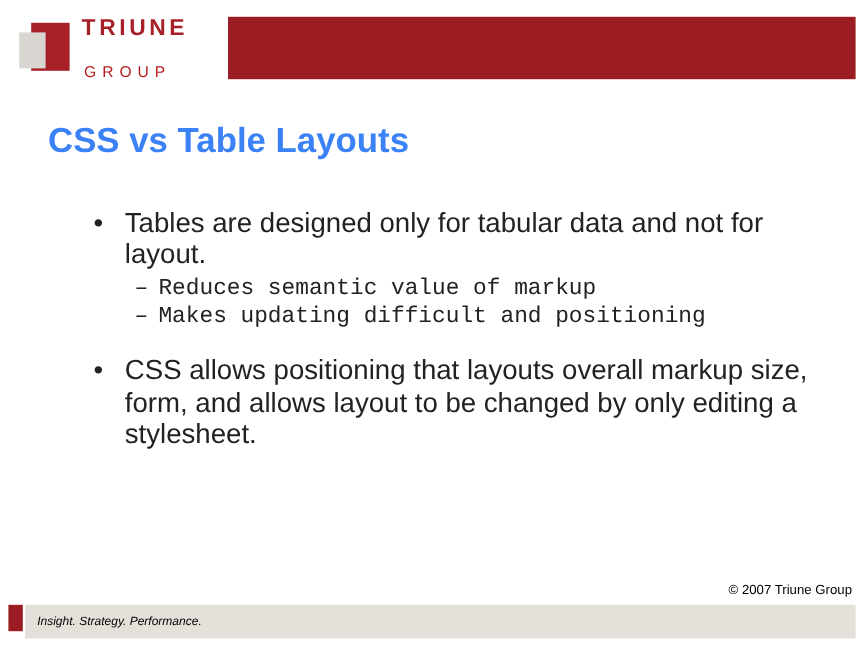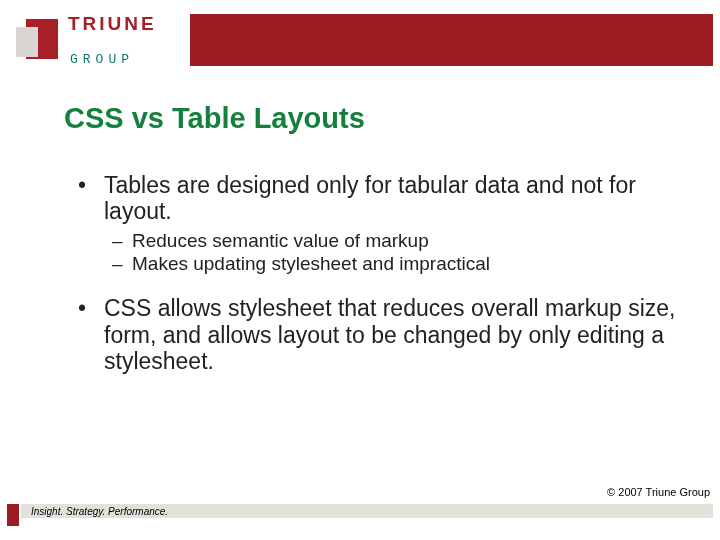--- a/index.html
+++ b/index.html
@@ -7,41 +7,41 @@
   .slide { position: relative; width: 720px; height: 540px; }
 
   
   .header { position: relative; height: 78px; }
   .logo { position: absolute; left: 16px; top: 14px; width: 164px; height: 52px; display: flex; align-items: center; }
   .logo-mark { width: 46px; height: 46px; position: relative; }
   .logo-mark .block-back { position: absolute; left: 10px; top: 2px; width: 32px; height: 40px; background: #a71f27; }
   .logo-mark .block-front { position: absolute; left: 0; top: 10px; width: 22px; height: 30px; background: #d9d6d2; }
   .logo-text { margin-left: 6px; line-height: 1; }
   .logo-text .line1 { font-size: 19px; font-weight: 700; letter-spacing: 3px; color: #a71f27; font-family: Arial, sans-serif; }
-  .logo-text .line2 { font-size: 13px; letter-spacing: 5px; color: #0f766e; font-family: Liberation Mono, monospace; margin-top: 20px; padding-left: 2px; }
+  .logo-text .line2 { font-size: 13px; letter-spacing: 5px; color: #b91c1c; font-family: Liberation Sans, sans-serif; margin-top: 20px; padding-left: 2px; }
 
   .title-bar { position: absolute; left: 190px; top: 14px; right: 7px; height: 52px; background: #9b1c22; }
 
   
-  .slide-title { position: absolute; left: 40px; top: 102px; font-size: 29px; font-weight: 700; color: #15803d; margin-left: 24px; }
+  .slide-title { position: absolute; left: 40px; top: 102px; font-size: 29px; font-weight: 700; color: #3b82f6; }
 
   
   .body { position: absolute; left: 70px; right: 34px; top: 172px; }
   ul.level1 { list-style: none; }
   ul.level1 > li { position: relative; padding-left: 34px; font-size: 23px; line-height: 1.15; margin-bottom: 6px; }
   ul.level1 > li::before { content: "•"; position: absolute; left: 8px; top: 0; font-size: 23px; }
-  ul.level2 { list-style: none; margin-top: 4px; margin-bottom: 20px; }
+  ul.level2 { list-style: none; margin-top: 4px; margin-bottom: 20px; font-family: Liberation Mono, monospace; }
   ul.level2 > li { position: relative; padding-left: 28px; font-size: 19px; line-height: 1.22; }
   ul.level2 > li::before { content: "–"; position: absolute; left: 8px; top: 0; font-size: 19px; }
 
   
   .copyright { position: absolute; right: 10px; bottom: 42px; font-size: 11px; font-family: Arial, sans-serif; color: #000; text-align: right; }
   .footer-bar { position: absolute; left: 0; bottom: 14px; width: 720px; height: 22px; }
   .fb-red { position: absolute; left: 7px; top: 0; width: 12px; height: 22px; background: #9b1c22; }
-  .fb-gray { position: absolute; left: 21px; top: 0; right: 7px; height: 14px; background: #e4e0da; display: flex; align-items: center; padding-left: 10px; }
+  .fb-gray { position: absolute; left: 21px; top: 0; right: 7px; height: 28px; background: #e4e0da; display: flex; align-items: center; padding-left: 10px; }
   .tagline { font-size: 10px; font-style: italic; font-family: Arial, sans-serif; color: #000; }
 </style>
 </head>
 <body>
 
 <div class="slide">
 
   <div class="header">
     <div class="logo">
       <div class="logo-mark">
@@ -57,24 +57,24 @@
   </div>
 
   <div class="slide-title">CSS vs Table Layouts</div>
 
   <div class="body">
     <ul class="level1">
       <li>
         <span>Tables are designed only for tabular data and not for layout.</span>
         <ul class="level2">
           <li>Reduces semantic value of markup</li>
-          <li>Makes updating stylesheet and impractical</li>
+          <li>Makes updating difficult and positioning</li>
         </ul>
       </li>
-      <li>CSS allows stylesheet that reduces overall markup size, form, and allows layout to be changed by only editing a stylesheet.</li>
+      <li>CSS allows positioning that layouts overall markup size, form, and allows layout to be changed by only editing a stylesheet.</li>
     </ul>
   </div>
 
   <div class="copyright">© 2007 Triune Group</div>
 
   <div class="footer-bar">
     <div class="fb-red"></div>
     <div class="fb-gray">
       <span class="tagline">Insight. Strategy. Performance.</span>
     </div>

